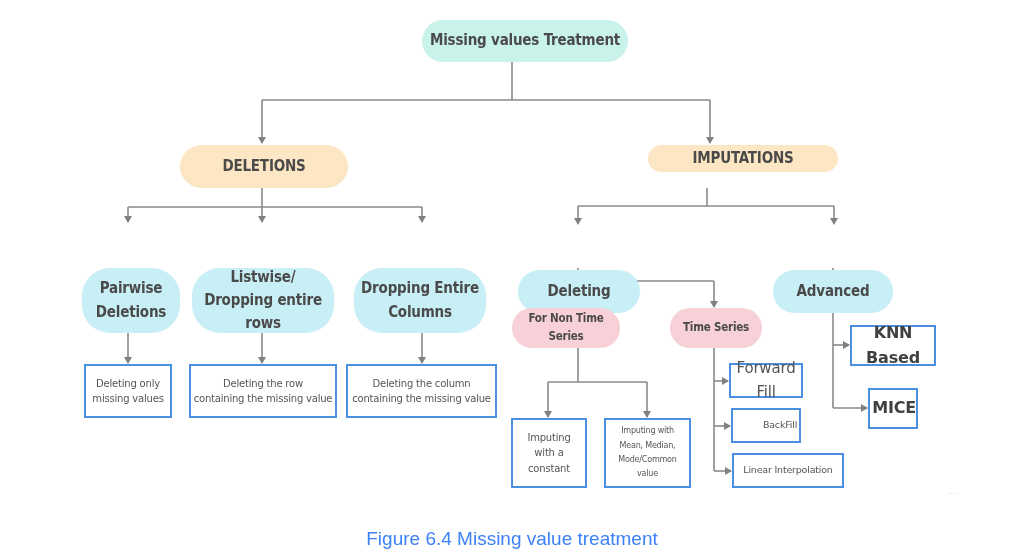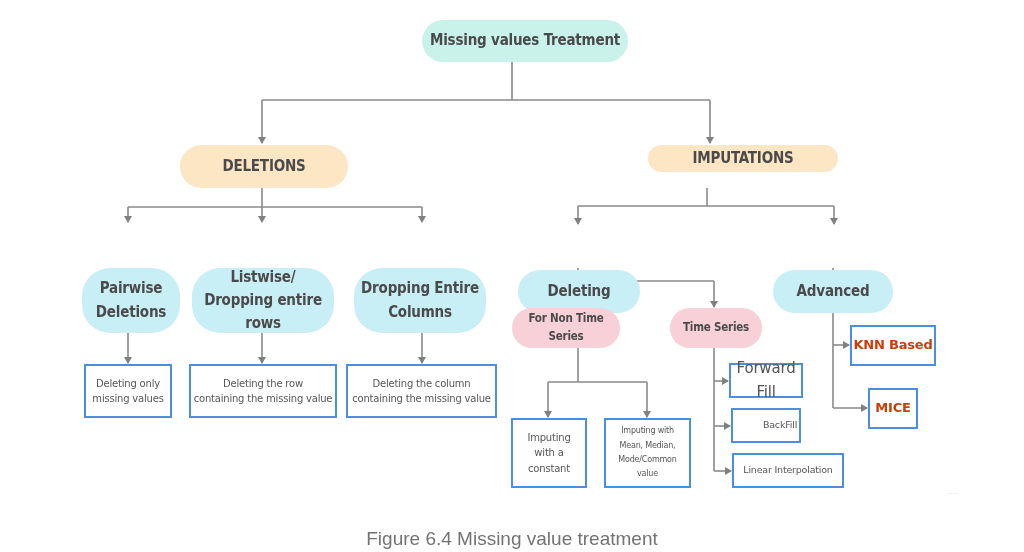--- a/index.html
+++ b/index.html
@@ -7,22 +7,22 @@
   #canvas { position: absolute; left: 0; top: 0; width: 1024px; height: 552px; }
   svg.lines { position: absolute; left: 0; top: 0; width: 1024px; height: 552px; }
   .node { position: absolute; display: flex; align-items: center; justify-content: center; text-align: center; box-sizing: border-box; color: #4a4a4a; }
   .pill { border-radius: 22px; font-weight: bold; font-size: 15px; line-height: 1.55; font-family: "DejaVu Sans Condensed", "DejaVu Sans", sans-serif; letter-spacing: -0.2px; }
   .pill.root { background: #c9f2ea; }
   .pill.cat { background: #fde6c3; }
   .pill.sub { background: #c8eef6; margin-top: 45px; }
   .pill.pink { background: #f8d0d8; }
   .box { background: #ffffff; border: 2px solid #4a8fe0; font-size: 10px; line-height: 1.55; color: #555; letter-spacing: -0.2px; }
   .box.small { font-size: 8px; line-height: 1.8; }
-  .box.bold { font-weight: bold; font-size: 13px; color: #c2410c; }
-  .caption { position: absolute; left: 0; width: 1024px; top: 528px; text-align: center; font-family: "Liberation Sans", sans-serif; font-size: 19px; color: #737373; }
+  .box.bold { font-weight: bold; font-size: 16px; color: #404040; justify-content: flex-end; }
+  .caption { position: absolute; left: 0; width: 1024px; top: 528px; text-align: center; font-family: "Liberation Sans", sans-serif; font-size: 19px; color: #3b82f6; }
   .watermark { position: absolute; left: 948px; top: 491px; font-size: 4px; color: #aaa; font-family: "DejaVu Sans", sans-serif; }
 </style>
 </head>
 <body>
 
 <div id="canvas">
   <svg class="lines" xmlns="http://www.w3.org/2000/svg">
     <defs>
       <marker id="arr" markerWidth="8" markerHeight="8" refX="6" refY="4" orient="auto" markerUnits="userSpaceOnUse">
         <path d="M0,0 L7,4 L0,8 z" fill="#808080"></path>

